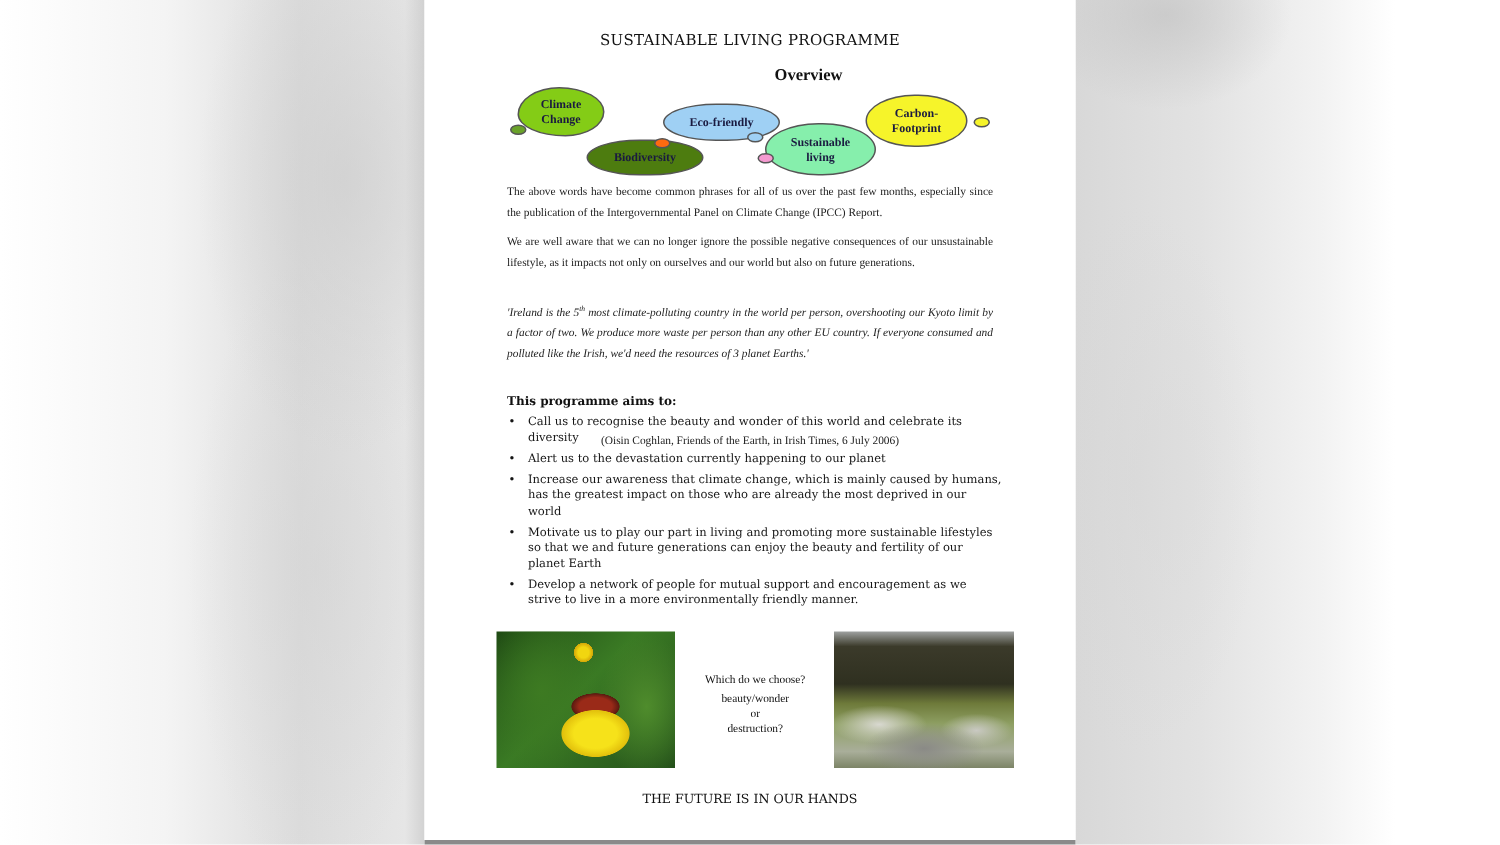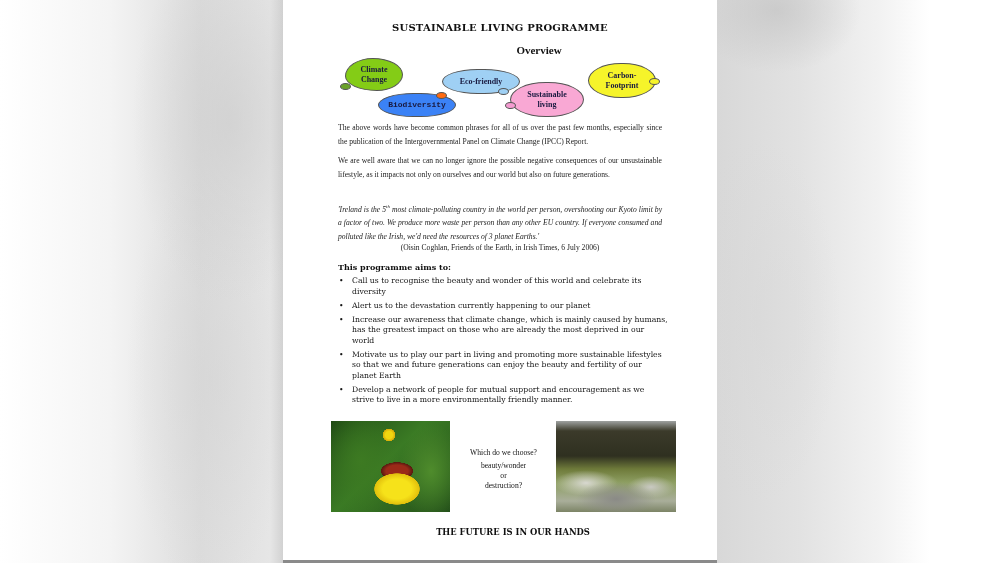--- a/index.html
+++ b/index.html
@@ -25,21 +25,21 @@
   .page {
     position:absolute; left:283px; top:0; width:434px; height:563px;
     background:#ffffff;
   }
   .bottom-bar {
     position:absolute; left:283px; top:560px; width:434px; height:3px;
     background:#8a8a8a;
   }
   .title {
     position:absolute; left:0; width:434px; top:22px; text-align:center;
-    font-family:"DejaVu Serif", serif; font-weight:bold; font-size:10px;
+    font-family:"DejaVu Serif", serif; font-weight:normal; font-size:10px;
     letter-spacing:0.2px; color:#111;
   }
   .subtitle {
     position:absolute; left:0; width:434px; top:44px; text-align:center;
     font-weight:bold; font-size:11px; color:#111;padding-left:39px;
   }
   .cloud {
     position:absolute; display:flex; align-items:center; justify-content:center;
     text-align:center; font-weight:bold; font-size:8px; line-height:10px; color:#1a1a40;
     border:1px solid #555;
@@ -50,76 +50,76 @@
   }
   .para {
     position:absolute; left:55px; width:324px; font-size:7.6px; line-height:13.5px;
     color:#222; text-align:justify;
   }
   .quote {
     position:absolute; left:55px; width:324px; font-size:7.6px; line-height:13.5px;
     color:#222; font-style:italic; text-align:justify;
   }
   .quote-src {
-    position:absolute; left:0; width:434px; text-align:center; font-size:7.6px; color:#222;
+    position:absolute; left:0; width:434px; text-align:center; font-size:7.6px; color:#222;margin-top:46px;
   }
   .aims-head {
     position:absolute; left:55px; top:262px; font-family:"DejaVu Serif", serif;
     font-size:8px; color:#111; font-weight:bold;
   }
   .aims {
     position:absolute; left:55px; width:330px; top:276px; margin:0; padding:0; list-style:none;
     font-family:"DejaVu Serif", serif; font-size:7.7px; line-height:10.5px; color:#151515;
   }
   .aims li { position:relative; padding-left:14px; margin-bottom:3.5px; }
   .aims li .bullet { position:absolute; left:1px; top:0; }
   .photo {
     position:absolute; top:421px; height:91px; overflow:hidden;
   }
   .choose {
     position:absolute; left:173px; width:95px; text-align:center; font-weight:normal;
     font-size:7.6px; line-height:11px; color:#111;
   }
   .footer {
     position:absolute; left:0; width:434px; top:527px; text-align:center;
-    font-family:"DejaVu Serif", serif; font-weight:bold; font-size:8.4px; color:#111;margin-left:13px;
+    font-family:"DejaVu Serif", serif; font-weight:normal; font-size:8.4px; color:#111;
   }
 </style>
 </head>
 <body>
 
 <div class="bg-left"></div>
 <div class="bg-right"></div>
 
 <div class="page">
 
   <div class="title">SUSTAINABLE LIVING PROGRAMME</div>
   <div class="subtitle">Overview</div>
 
   <div class="cloud" style="left:62px; top:58px; width:56px; height:31px; background:#84cc16; border-radius:48% 52% 45% 55% / 55% 50% 50% 45%;">
     <div><span>Climate</span><br><span>Change</span></div>
   </div>
   <div class="cloud-tail" style="left:57px; top:83px; background:#6aa22a;"></div>
 
-  <div class="cloud" style="left:95px; top:93px; width:76px; height:22px; background:#3b82f6; border-radius:50% / 55%;font-family:Liberation Mono, monospace;">
+  <div class="cloud" style="left:108px; top:93px; width:76px; height:22px; background:#4d7c0f; border-radius:50% / 55%;">
     <div><span>Biodiversity</span></div>
   </div>
   <div class="cloud-tail" style="left:153px; top:92px; background:#ff6a10;"></div>
 
   <div class="cloud" style="left:159px; top:69px; width:76px; height:23px; background:#9fd0f4; border-radius:50% / 55%;">
     <div><span>Eco-friendly</span></div>
   </div>
   <div class="cloud-tail" style="left:215px; top:88px; background:#9fd0f4;"></div>
 
-  <div class="cloud" style="left:227px; top:82px; width:72px; height:33px; background:#f9a8d4; border-radius:50% / 52%;">
+  <div class="cloud" style="left:227px; top:82px; width:72px; height:33px; background:#86efac; border-radius:50% / 52%;">
     <div><span>Sustainable</span><br><span>living</span></div>
   </div>
   <div class="cloud-tail" style="left:222px; top:102px; background:#f49ad0;"></div>
 
-  <div class="cloud" style="left:305px; top:63px; width:66px; height:33px; background:#f6f42a; border-radius:50% / 52%;">
+  <div class="cloud" style="left:294px; top:63px; width:66px; height:33px; background:#f6f42a; border-radius:50% / 52%;">
     <div><span>Carbon-</span><br><span>Footprint</span></div>
   </div>
   <div class="cloud-tail" style="left:366px; top:78px; background:#f6f42a;"></div>
 
   <div class="para" style="top:121px;">The above words have become common phrases for all of us over the past few months, especially since the publication of the Intergovernmental Panel on Climate Change (IPCC) Report.</div>
   <div class="para" style="top:154px;">We are well aware that we can no longer ignore the possible negative consequences of our unsustainable lifestyle, as it impacts not only on ourselves and our world but also on future generations.</div>
 
   <div class="quote" style="top:200px;"><span>'Ireland is the 5</span><sup style="font-size:5px;">th</sup><span> most climate-polluting country in the world per person, overshooting our Kyoto limit by a factor of two.   We produce more waste per person than any other EU country.  If everyone consumed and polluted like the Irish, we'd need the resources of 3 planet Earths.'</span></div>
   <div class="quote-src" style="top:243px;">(Oisin Coghlan, Friends of the Earth, in Irish Times, 6 July 2006)</div>
 

